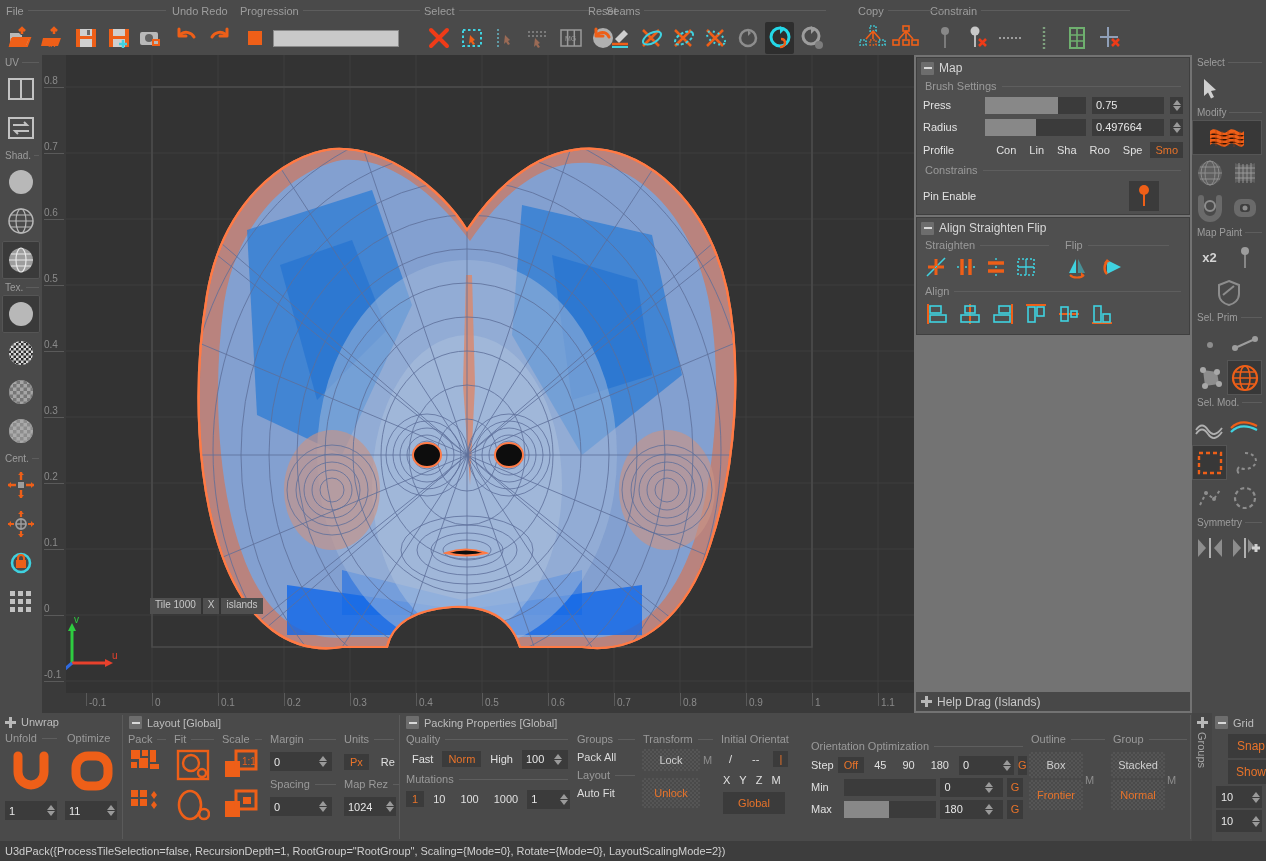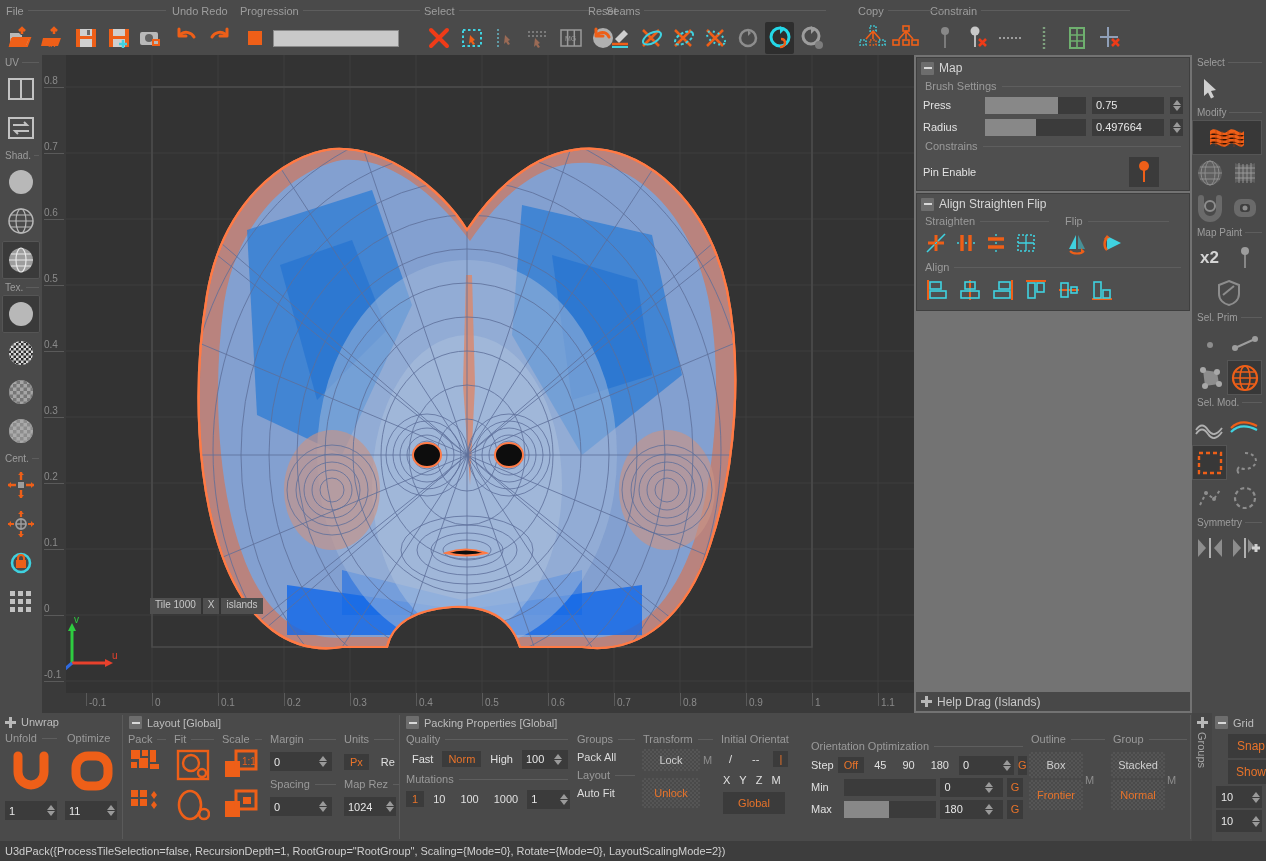--- a/index.html
+++ b/index.html
@@ -782,20 +782,31 @@
         <span class="nm">Radius</span>
         <div class="slider">
             <div class="fill" style="width:50%"></div>
           </div>
         <div class="numfield">0.497664</div>
         <div class="spin">
             <span class="ar arU"></span>
             <span class="ar arD"></span>
           </div>
       </div>
+      <div class="row" style="height:24px">
+        <span class="nm">Profile</span>
+        <div class="segs" style="margin-left:24px;gap:3px;">
+          <span class="seg">Con</span>
+          <span class="seg">Lin</span>
+          <span class="seg">Sha</span>
+          <span class="seg">Roo</span>
+          <span class="seg">Spe</span>
+          <span class="seg on">Smo</span>
+        </div>
+      </div>
       <div class="grp-hdr" style="position:relative;padding:2px 8px;">
         <span>Constrains</span>
           <span class="rule"></span>
       </div>
       <div class="row" style="height:36px">
         <span class="nm" style="width:200px">Pin Enable</span>
         <div class="iconbtn">
           <svg width="16" height="26" viewBox="0 0 16 26">
               <circle cx="8" cy="7" r="5" fill="#ee5f18"></circle>
               <path d="M8 11v12" stroke="#ee5f18" stroke-width="2"></path>
@@ -984,21 +995,21 @@
           </svg>
         </div>
     </div>
 
     <div class="tr-lbl">
         <span>Map Paint</span>
         <span class="rule"></span>
       </div>
     <div class="tr-row">
       <div class="trbtn">
-          <span style="color:#d4d4d4;font-size:17px;font-weight:bold;">x2</span>
+          <span style="color:#d4d4d4;font-size:13px;font-weight:bold;">x2</span>
         </div>
       <div class="trbtn">
           <svg width="16" height="26" viewBox="0 0 16 26">
             <circle cx="8" cy="6" r="4" fill="#9d9d9d"></circle>
             <path d="M8 9v14" stroke="#9d9d9d" stroke-width="1.5"></path>
           </svg>
         </div>
     </div>
     <div class="tr-row" style="justify-content:center;">
       <div class="trbtn">

